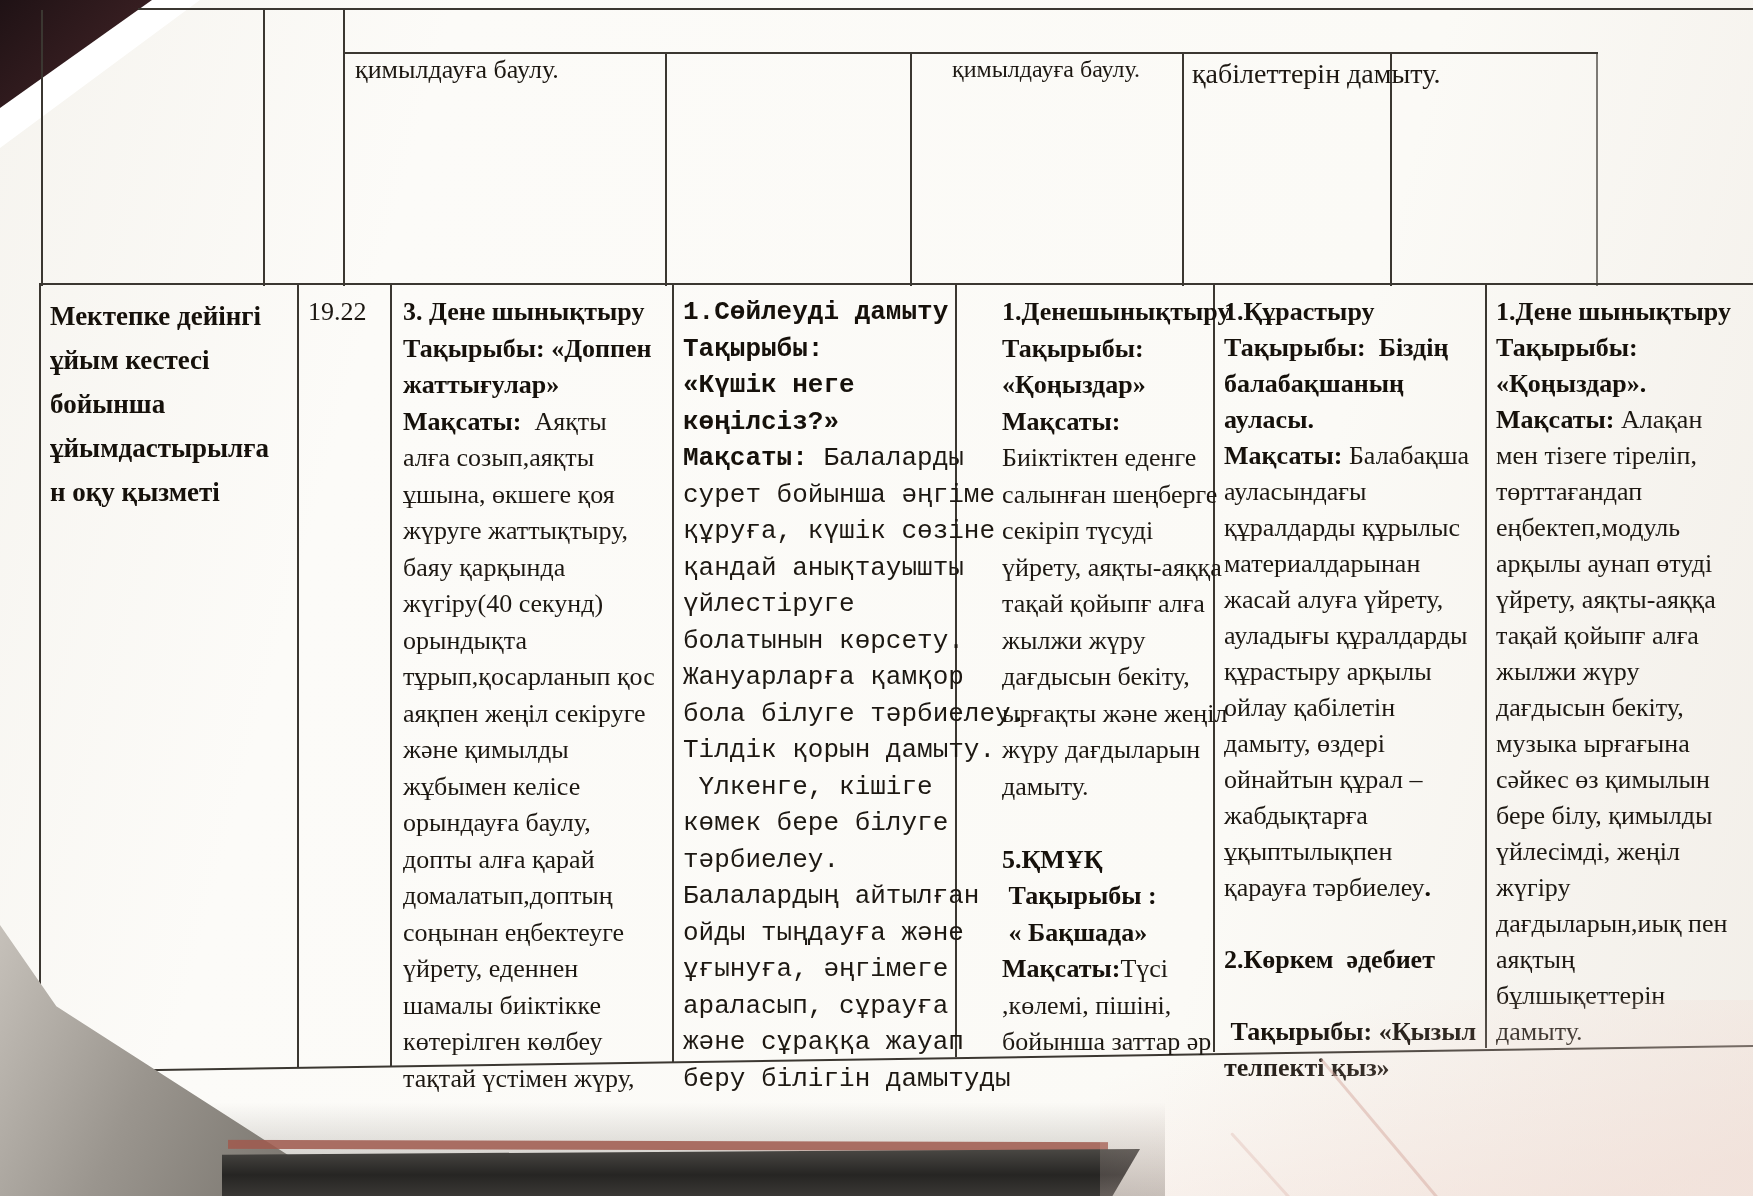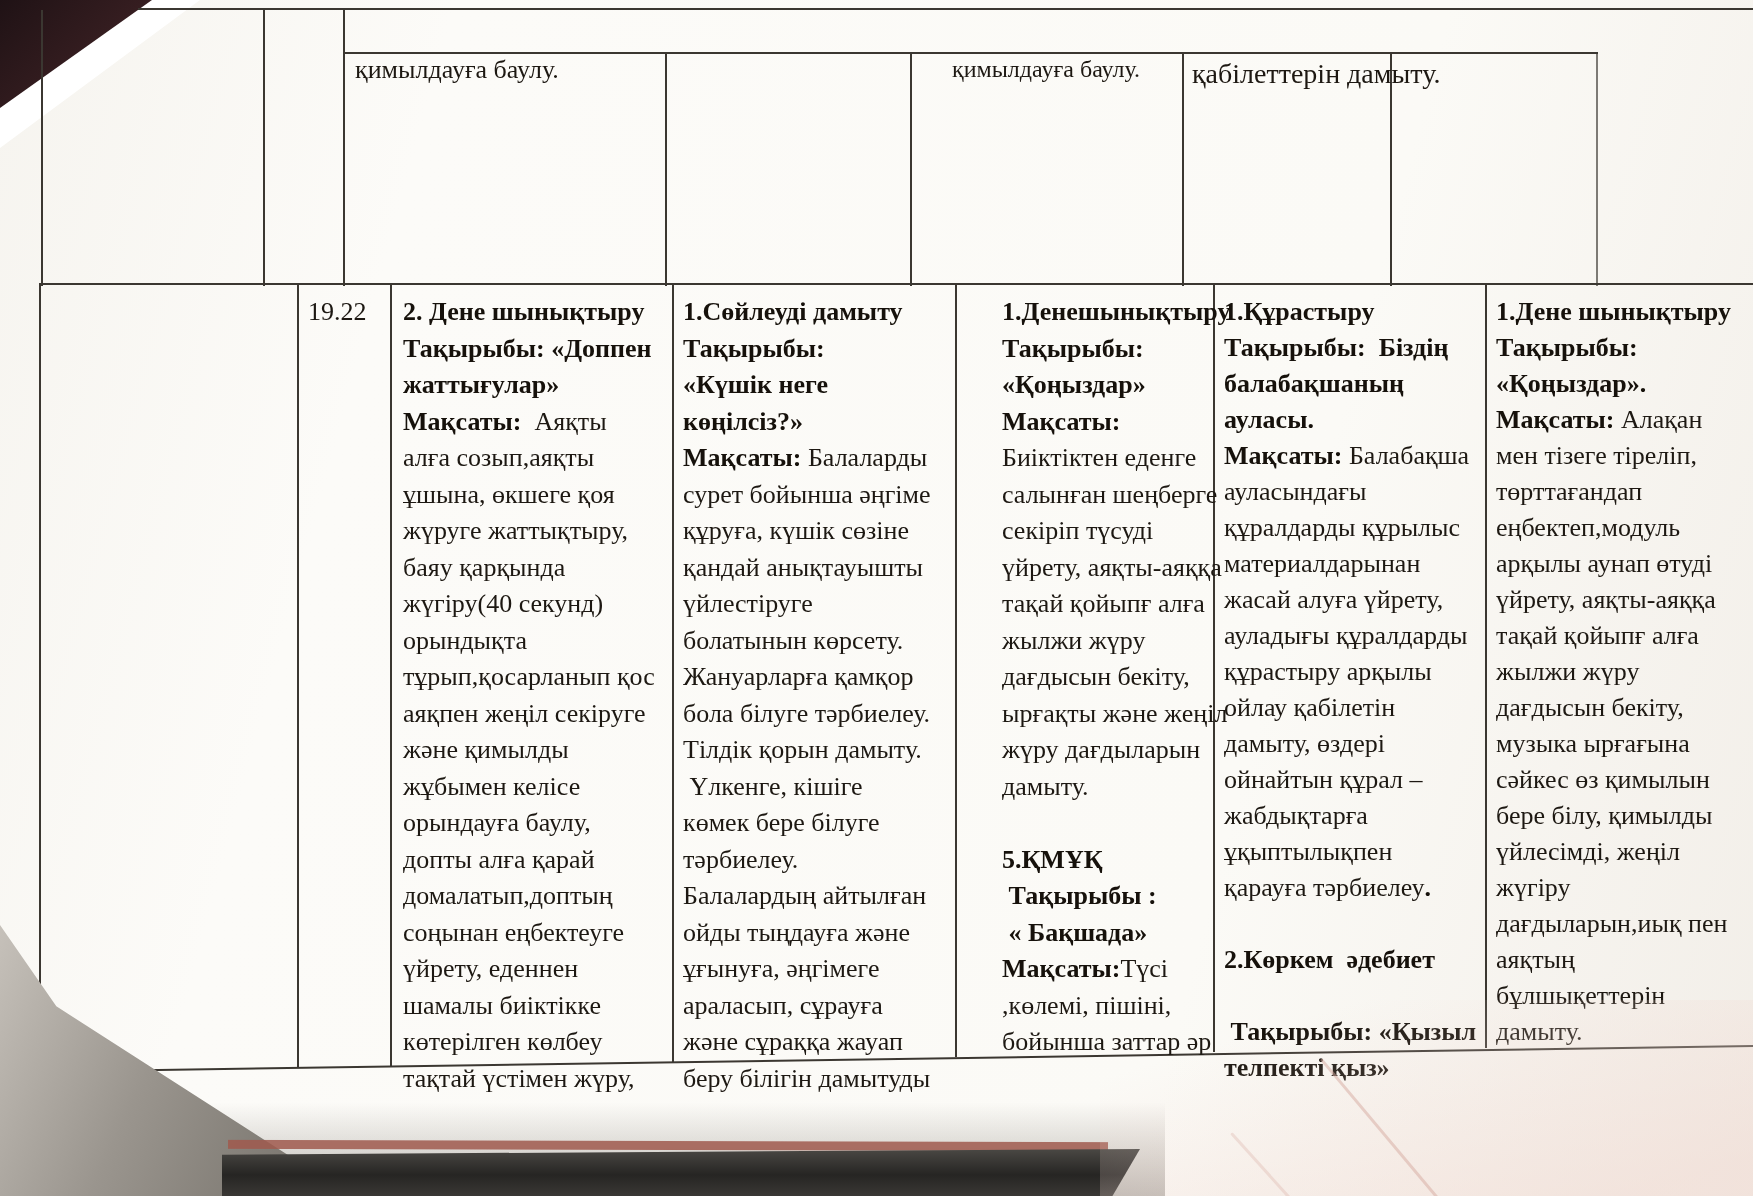--- a/index.html
+++ b/index.html
@@ -69,22 +69,27 @@
   <div class="h" style="left:39px;top:283px;width:1714px;"></div>
   <div class="v" style="left:39px;top:283px;height:789px;"></div>
   <div class="v" style="left:297px;top:283px;height:785px;"></div>
   <div class="v" style="left:390px;top:283px;height:783px;"></div>
   <div class="v" style="left:672px;top:283px;height:779px;"></div>
   <div class="v" style="left:955px;top:283px;height:774px;"></div>
   <div class="v" style="left:1213px;top:283px;height:769px;"></div>
   <div class="v" style="left:1485px;top:283px;height:765px;"></div>
   <div class="h" style="left:28px;top:1071px;width:1730px;transform:rotate(-0.86deg);transform-origin:0 0;"></div>
 
+  <div class="cell hdr" style="left:50px;">Мектепке дейінгі
+ұйым кестесі
+бойынша
+ұйымдастырылға
+н оқу қызметі</div>
   <div class="cell" style="left:308px;">19.22</div>
-  <div class="cell" style="left:403px;"><span class="b">2. Дене шынықтыру
+  <div class="cell" style="left:403px;"><span class="b">3. Дене шынықтыру
 Тақырыбы: «Доппен
 жаттығулар»
 Мақсаты:</span><span>  Аяқты
 алға созып,аяқты
 ұшына, өкшеге қоя
 жүруге жаттықтыру,
 баяу қарқында
 жүгіру(40 секунд)
 орындықта
 тұрып,қосарланып қос
@@ -92,21 +97,21 @@
 және қимылды
 жұбымен келісе
 орындауға баулу,
 допты алға қарай
 домалатып,доптың
 соңынан еңбектеуге
 үйрету, еденнен
 шамалы биіктікке
 көтерілген көлбеу
 тақтай үстімен жүру,</span></div>
-  <div class="cell" style="left:683px;"><span class="b">1.Сөйлеуді дамыту
+  <div class="cell" style="left:683px;font-family:Liberation Mono, monospace;"><span class="b">1.Сөйлеуді дамыту
 Тақырыбы:
 «Күшік неге
 көңілсіз?»
 Мақсаты:</span><span> Балаларды
 сурет бойынша әңгіме
 құруға, күшік сөзіне
 қандай анықтауышты
 үйлестіруге
 болатынын көрсету.
 Жануарларға қамқор

